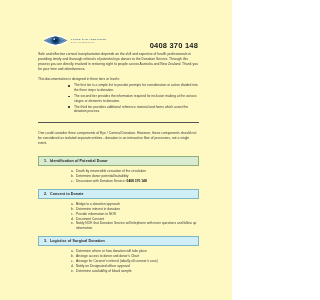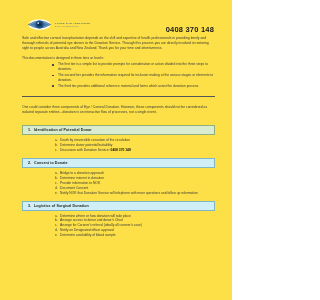--- a/index.html
+++ b/index.html
@@ -13,23 +13,23 @@
     overflow: hidden;
     font-family: "Liberation Sans", sans-serif;
     color: #2b2b2b;
     -webkit-font-smoothing: antialiased;
   }
 
   .page {
     position: relative;
     width: 232px;
     height: 300px;
-    background: #fde047;
+    background: #fef9c3;
     box-sizing: border-box;
-    padding: 0;
+    padding: 16px;
   }
 
   
   .header {
     position: relative;
     display: flex;
     align-items: flex-start;
     padding: 17px 18px 0 27px;
     height: 26px;
     box-sizing: border-box;

